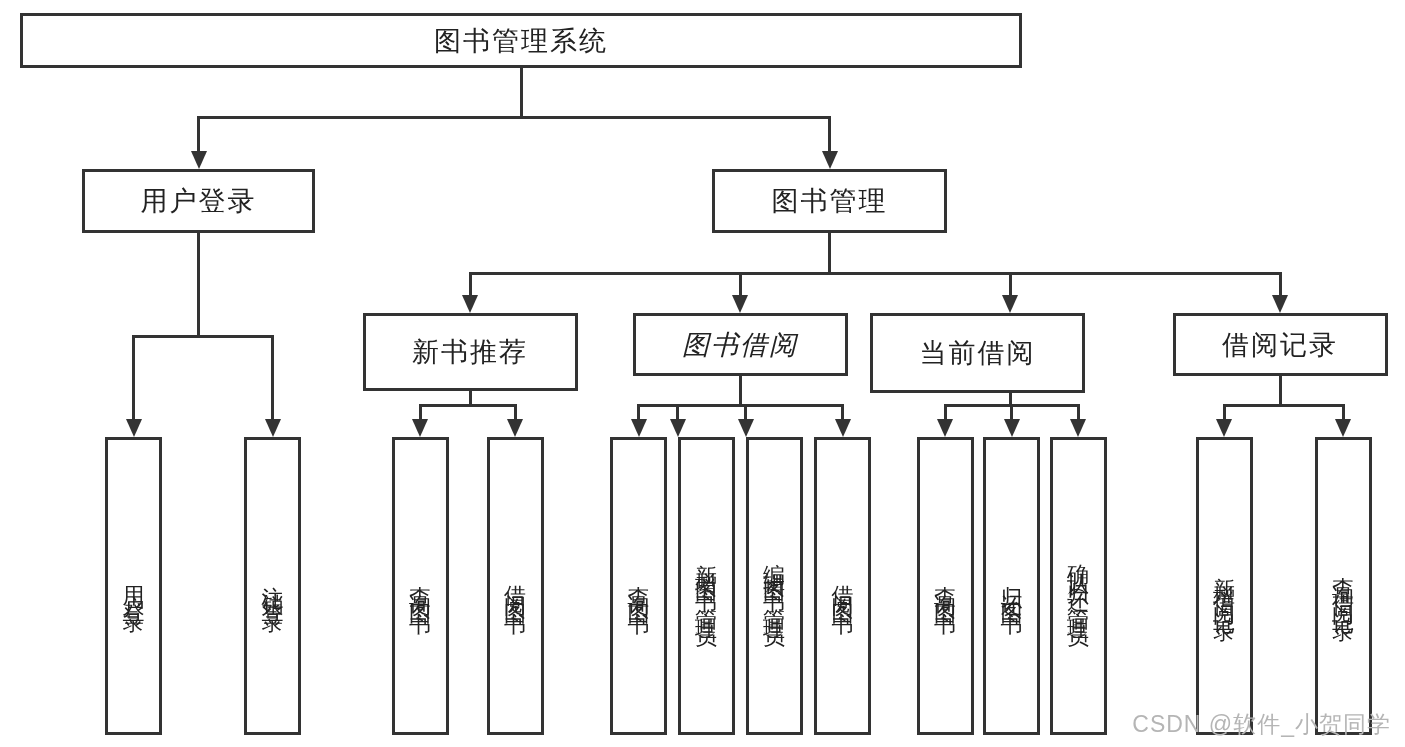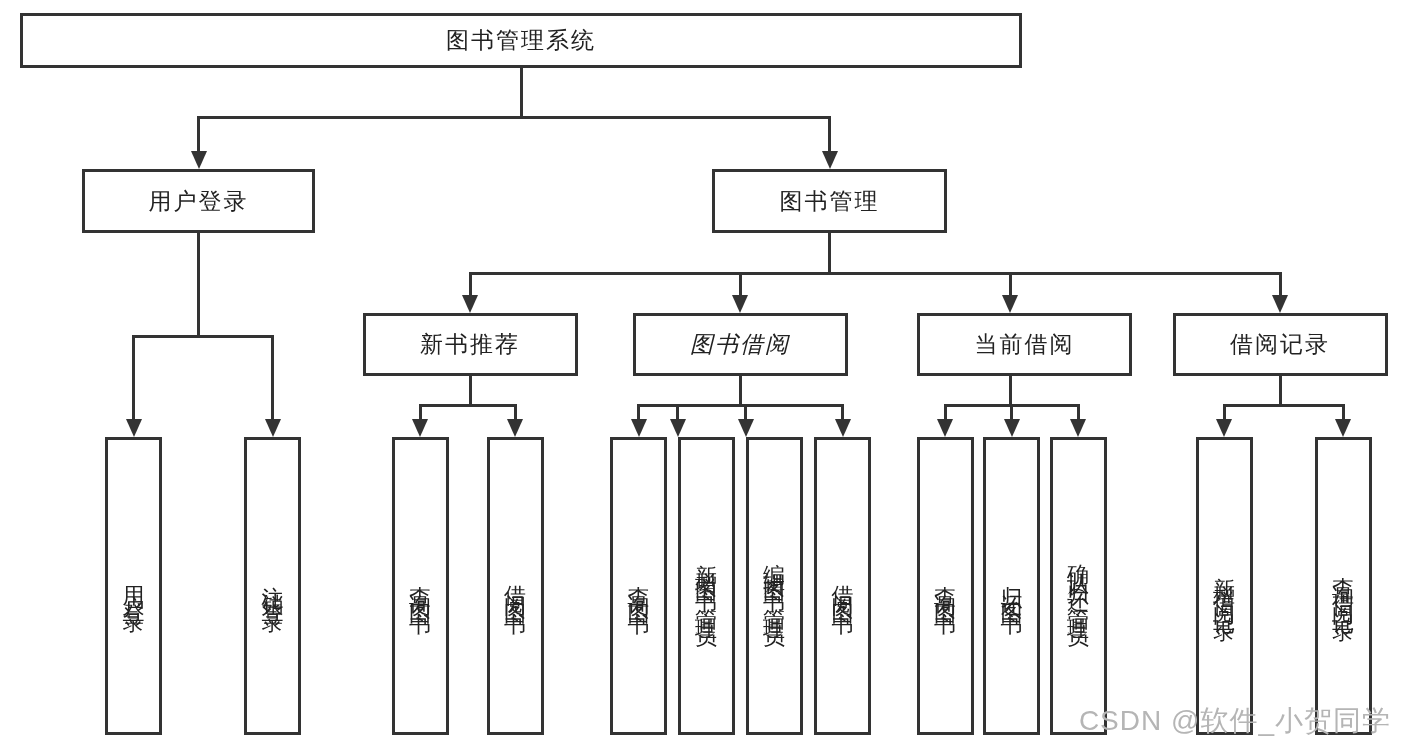--- a/index.html
+++ b/index.html
@@ -18,38 +18,38 @@
   }
   .box{
     position:absolute;
     box-sizing:border-box;
     background:var(--box-bg);
     border:3px solid var(--line);
     display:flex;align-items:center;justify-content:center;
     z-index:2;
   }
   .hlabel{
-    font-size:23px;letter-spacing:2px;color:var(--text);white-space:nowrap;
+    font-size:27px;letter-spacing:2px;color:var(--text);white-space:nowrap;
   }
   .vbox{width:57px;height:298px;top:437px;}
   .vlabel{
     writing-mode:vertical-rl;text-orientation:mixed;
     font-size:22px;line-height:1;letter-spacing:9px;color:var(--text);
   }
   .hline{position:absolute;height:3px;background:var(--line);z-index:1;}
   .vline{position:absolute;width:3px;background:var(--line);z-index:1;}
   .arrow{position:absolute;width:3px;background:var(--line);z-index:1;}
   .arrow::after{
     content:"";position:absolute;left:-6.5px;bottom:-18px;
     border-left:8px solid transparent;border-right:8px solid transparent;
     border-top:18px solid var(--line);
   }
   .watermark{
     position:absolute;right:14px;bottom:7px;
-    font-size:28px;letter-spacing:1px;color:var(--wm);
+    font-size:23px;letter-spacing:1px;color:var(--wm);
     z-index:6;white-space:nowrap;
   }
 </style>
 </head>
 <body>
 
 <div id="canvas">
 
   <div class="box" style="left:20px;top:13px;width:1002px;height:55px;">
     <span class="hlabel">图书管理系统</span>
@@ -72,27 +72,27 @@
   <div class="arrow" style="left:132px;top:335px;height:84px;"></div>
   <div class="arrow" style="left:271px;top:335px;height:84px;"></div>
 
   <div class="vline" style="left:828px;top:233px;height:42px;"></div>
   <div class="hline" style="left:468.5px;top:272px;width:813px;"></div>
   <div class="arrow" style="left:468.5px;top:272px;height:23px;"></div>
   <div class="arrow" style="left:738.5px;top:272px;height:23px;"></div>
   <div class="arrow" style="left:1008.5px;top:272px;height:23px;"></div>
   <div class="arrow" style="left:1278.5px;top:272px;height:23px;"></div>
 
-  <div class="box" style="left:362.5px;top:313px;width:215px;height:63px;">
+  <div class="box" style="left:362.5px;top:313px;width:215px;height:78px;">
     <span class="hlabel">新书推荐</span>
   </div>
   <div class="box" style="left:632.5px;top:313px;width:215px;height:63px;font-style:italic;">
     <span class="hlabel">图书借阅</span>
   </div>
-  <div class="box" style="left:917px;top:313px;width:215px;height:63px;">
+  <div class="box" style="left:870px;top:313px;width:215px;height:80px;">
     <span class="hlabel">当前借阅</span>
   </div>
   <div class="box" style="left:1172.5px;top:313px;width:215px;height:63px;">
     <span class="hlabel">借阅记录</span>
   </div>
 
   <div class="vline" style="left:468.5px;top:376px;height:31px;"></div>
   <div class="hline" style="left:418.5px;top:404px;width:98px;"></div>
   <div class="arrow" style="left:418.5px;top:404px;height:15px;"></div>
   <div class="arrow" style="left:513.5px;top:404px;height:15px;"></div>

